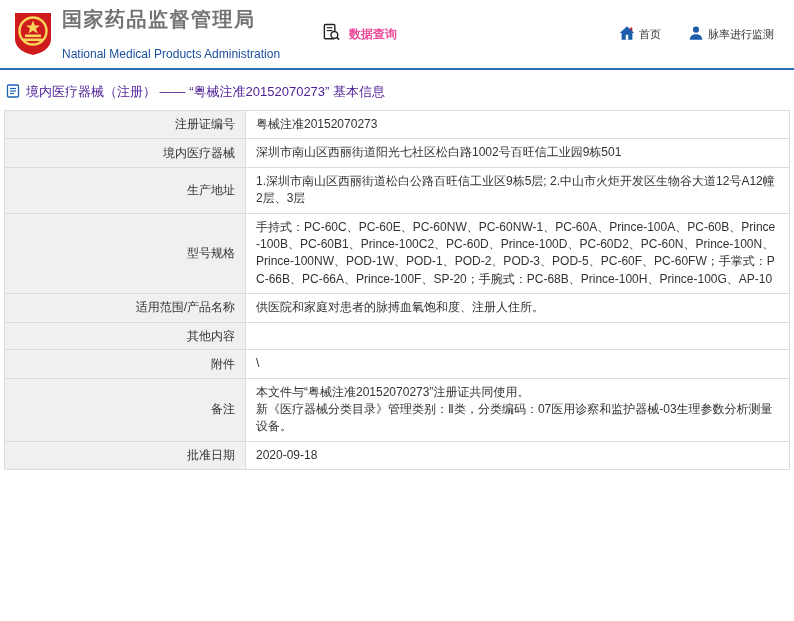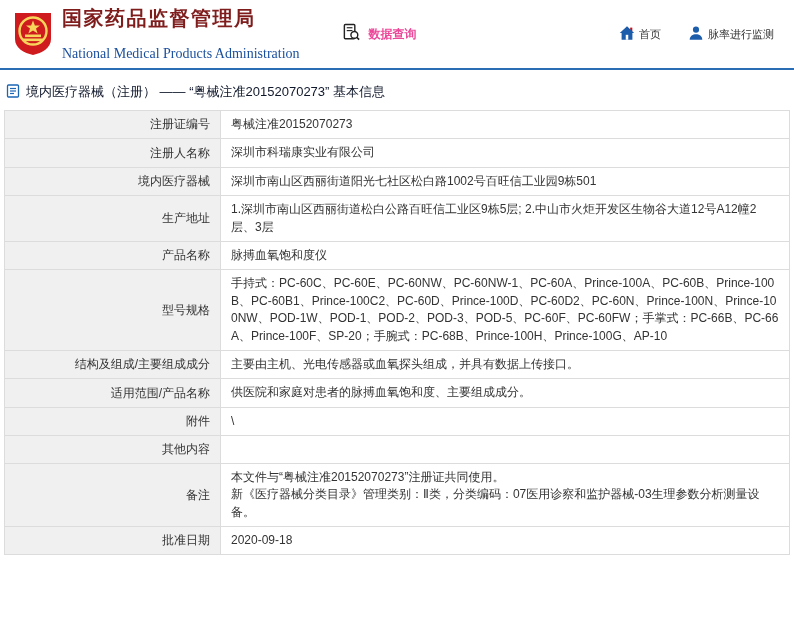--- a/index.html
+++ b/index.html
@@ -13,25 +13,25 @@
     height: 68px;
     display: flex;
     align-items: center;
     padding: 0 14px 0 12px;
   }
   .brand { display: flex; align-items: center; gap: 8px; }
   .emblem svg { display: block; }
   .brand-cn {
     font-size: 20px;
     font-weight: bold;
-    color: #7f1d1d;
+    color: #737373;
     letter-spacing: 1.5px;
     line-height: 1.15;
   }
-  .brand-en { font-size: 14px; color: #1a4f9d; margin-top: 16px; font-family: Liberation Serif, serif; }
+  .brand-en { font-size: 12px; color: #1a4f9d; margin-top: 16px; }
   .section-title {
     display: flex;
     align-items: center;
     gap: 8px;
     margin-left: 42px;
     font-size: 12px;
     font-weight: 600;
     color: #ec4899;
   }
   .top-nav { margin-left: auto; display: flex; gap: 26px; padding-right: 6px; }
@@ -44,31 +44,31 @@
     color: #333;
     font-size: 11px;
     cursor: pointer;
   }
   .divider { height: 2px; background: #2a6db5; }
   .breadcrumb {
     display: flex;
     align-items: center;
     gap: 6px;
     padding: 13px 6px 9px 6px;
-    color: #0f172a;
+    color: #4c1d95;
     font-size: 13px;
   }
   table.info {
     border-collapse: collapse;
     width: 786px;
     margin: 0 4px;
     table-layout: fixed;
   }
   .info th {
-    width: 216px;
+    width: 241px;
     background: #f0f0f0;
     border: 1px solid #dcdcdc;
     font-weight: normal;
     text-align: right;
     padding: 5px 10px;
     font-size: 12px;
     color: #333;
     vertical-align: middle;
     line-height: 1.4;
   }
@@ -155,54 +155,42 @@
     <span>境内医疗器械（注册） —— “粤械注准20152070273” 基本信息</span>
   </div>
 
   <table class="info">
     <tbody>
         <tr>
           <th>注册证编号</th>
           <td>粤械注准20152070273</td>
         </tr>
         <tr>
-          <th>注册人名称</th>
-          <td>深圳市科瑞康实业有限公司</td>
-        </tr>
-        <tr>
           <th>境内医疗器械</th>
           <td>深圳市南山区西丽街道阳光七社区松白路1002号百旺信工业园9栋501</td>
         </tr>
         <tr>
           <th>生产地址</th>
           <td>1.深圳市南山区西丽街道松白公路百旺信工业区9栋5层; 2.中山市火炬开发区生物谷大道12号A12幢2层、3层</td>
         </tr>
         <tr>
-          <th>产品名称</th>
-          <td>脉搏血氧饱和度仪</td>
-        </tr>
-        <tr>
           <th>型号规格</th>
           <td>手持式：PC-60C、PC-60E、PC-60NW、PC-60NW-1、PC-60A、Prince-100A、PC-60B、Prince-100B、PC-60B1、Prince-100C2、PC-60D、Prince-100D、PC-60D2、PC-60N、Prince-100N、Prince-100NW、POD-1W、POD-1、POD-2、POD-3、POD-5、PC-60F、PC-60FW；手掌式：PC-66B、PC-66A、Prince-100F、SP-20；手腕式：PC-68B、Prince-100H、Prince-100G、AP-10</td>
         </tr>
         <tr>
-          <th>结构及组成/主要组成成分</th>
-          <td>主要由主机、光电传感器或血氧探头组成，并具有数据上传接口。</td>
-        </tr>
-        <tr>
           <th>适用范围/产品名称</th>
-          <td>供医院和家庭对患者的脉搏血氧饱和度、主要组成成分。</td>
+          <td>供医院和家庭对患者的脉搏血氧饱和度、注册人住所。</td>
+        </tr>
+        <tr>
+          <th>其他内容</th>
+          <td></td>
         </tr>
         <tr>
           <th>附件</th>
           <td>\</td>
-        </tr>
-        <tr>
-          <th>其他内容</th>
-          <td></td>
         </tr>
         <tr>
           <th>备注</th>
           <td>本文件与“粤械注准20152070273”注册证共同使用。
 新《医疗器械分类目录》管理类别：Ⅱ类，分类编码：07医用诊察和监护器械-03生理参数分析测量设备。</td>
         </tr>
         <tr>
           <th>批准日期</th>
           <td>2020-09-18</td>
         </tr>

